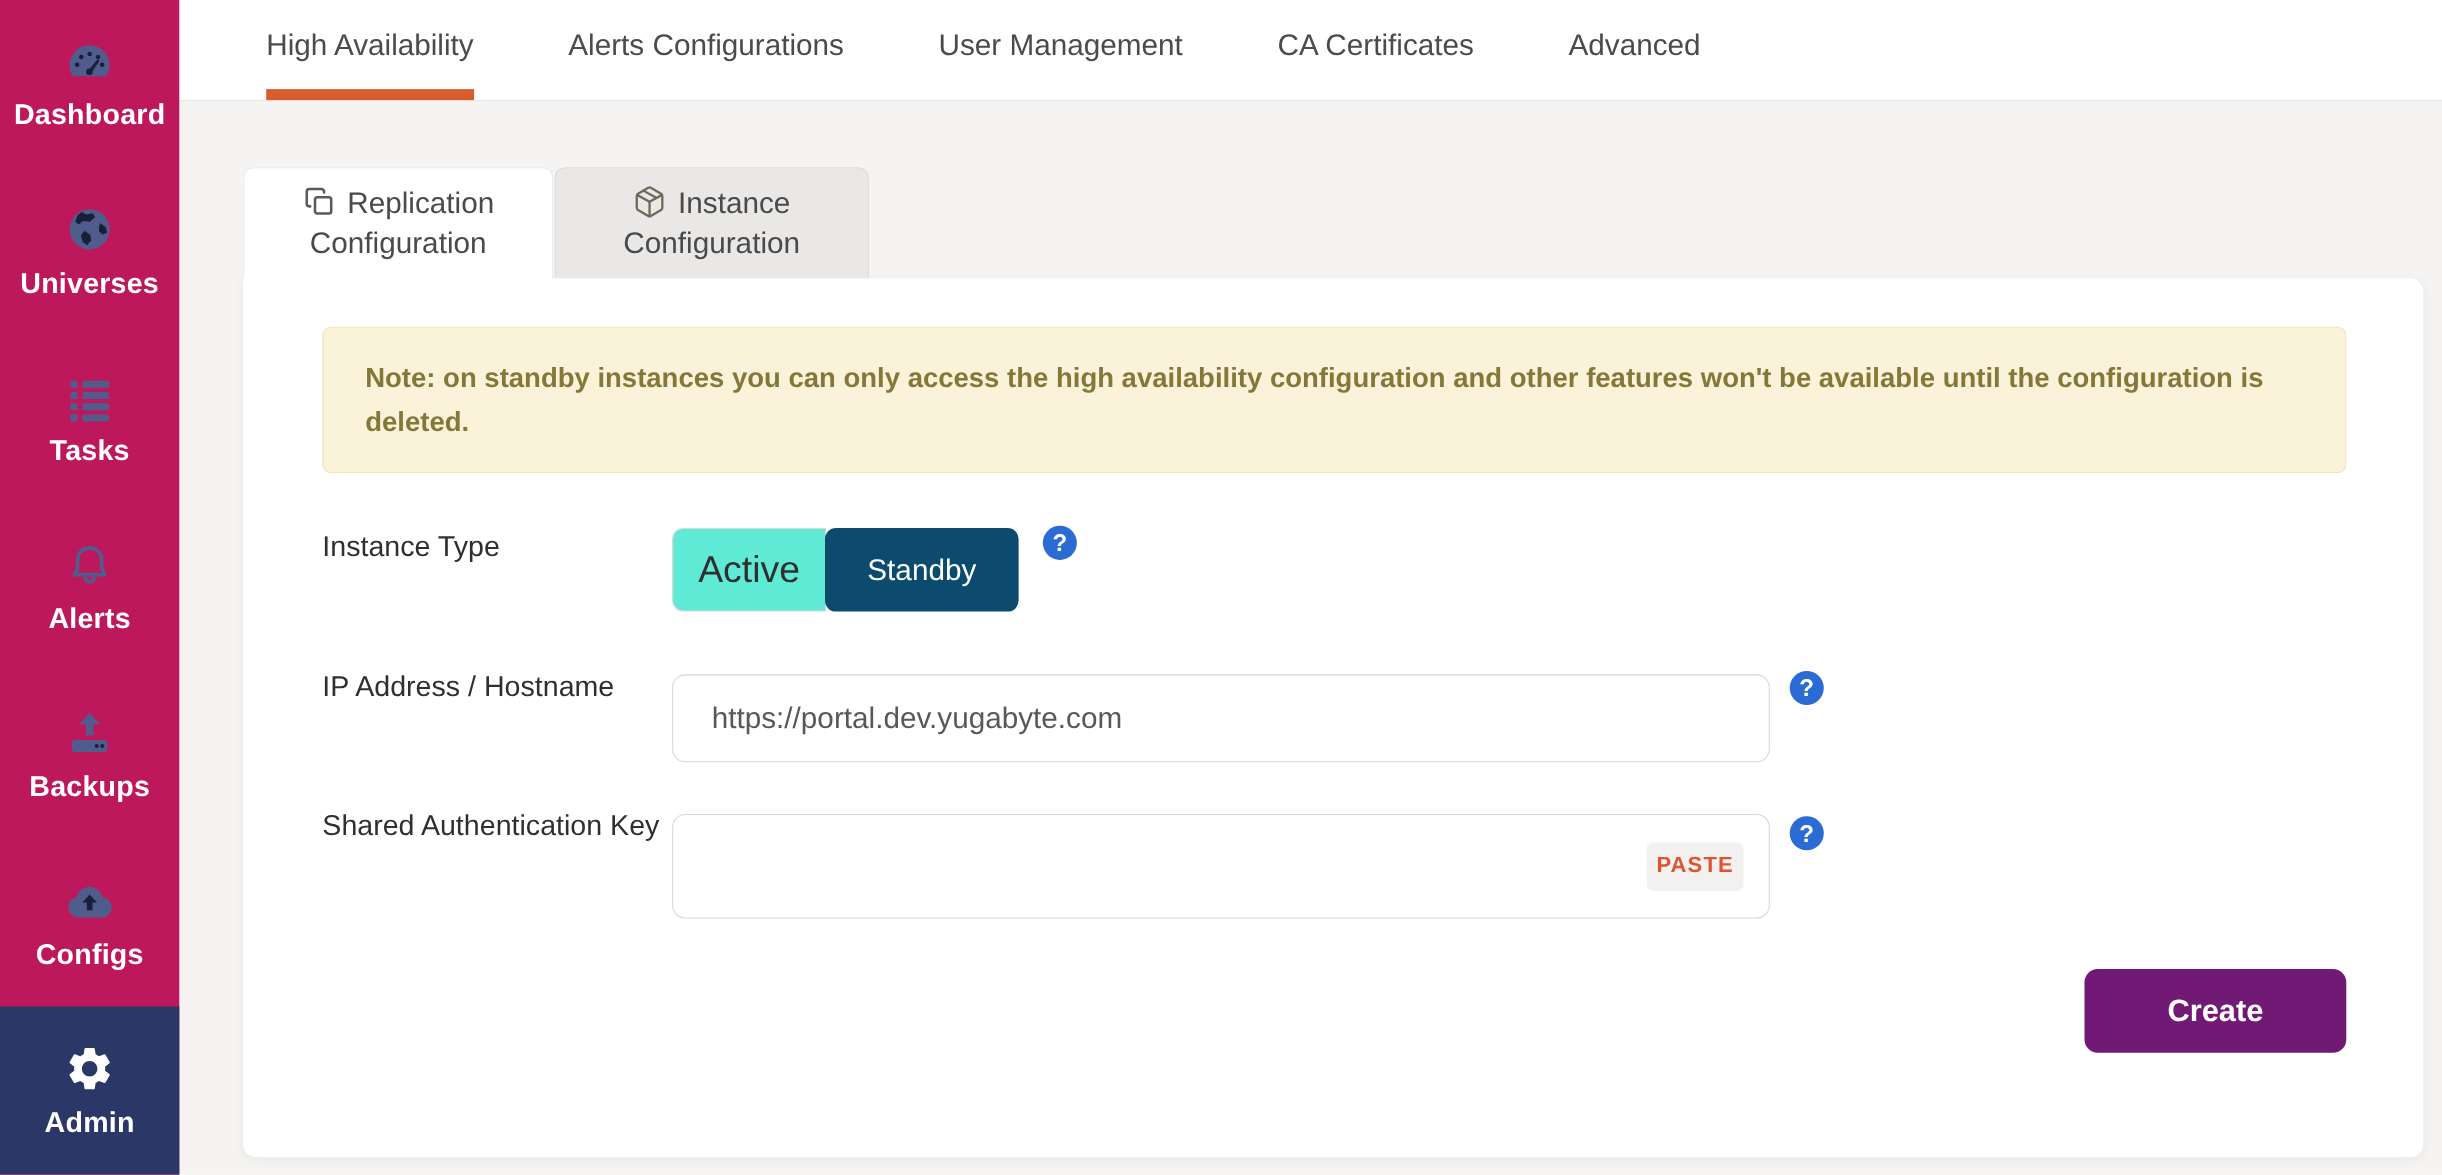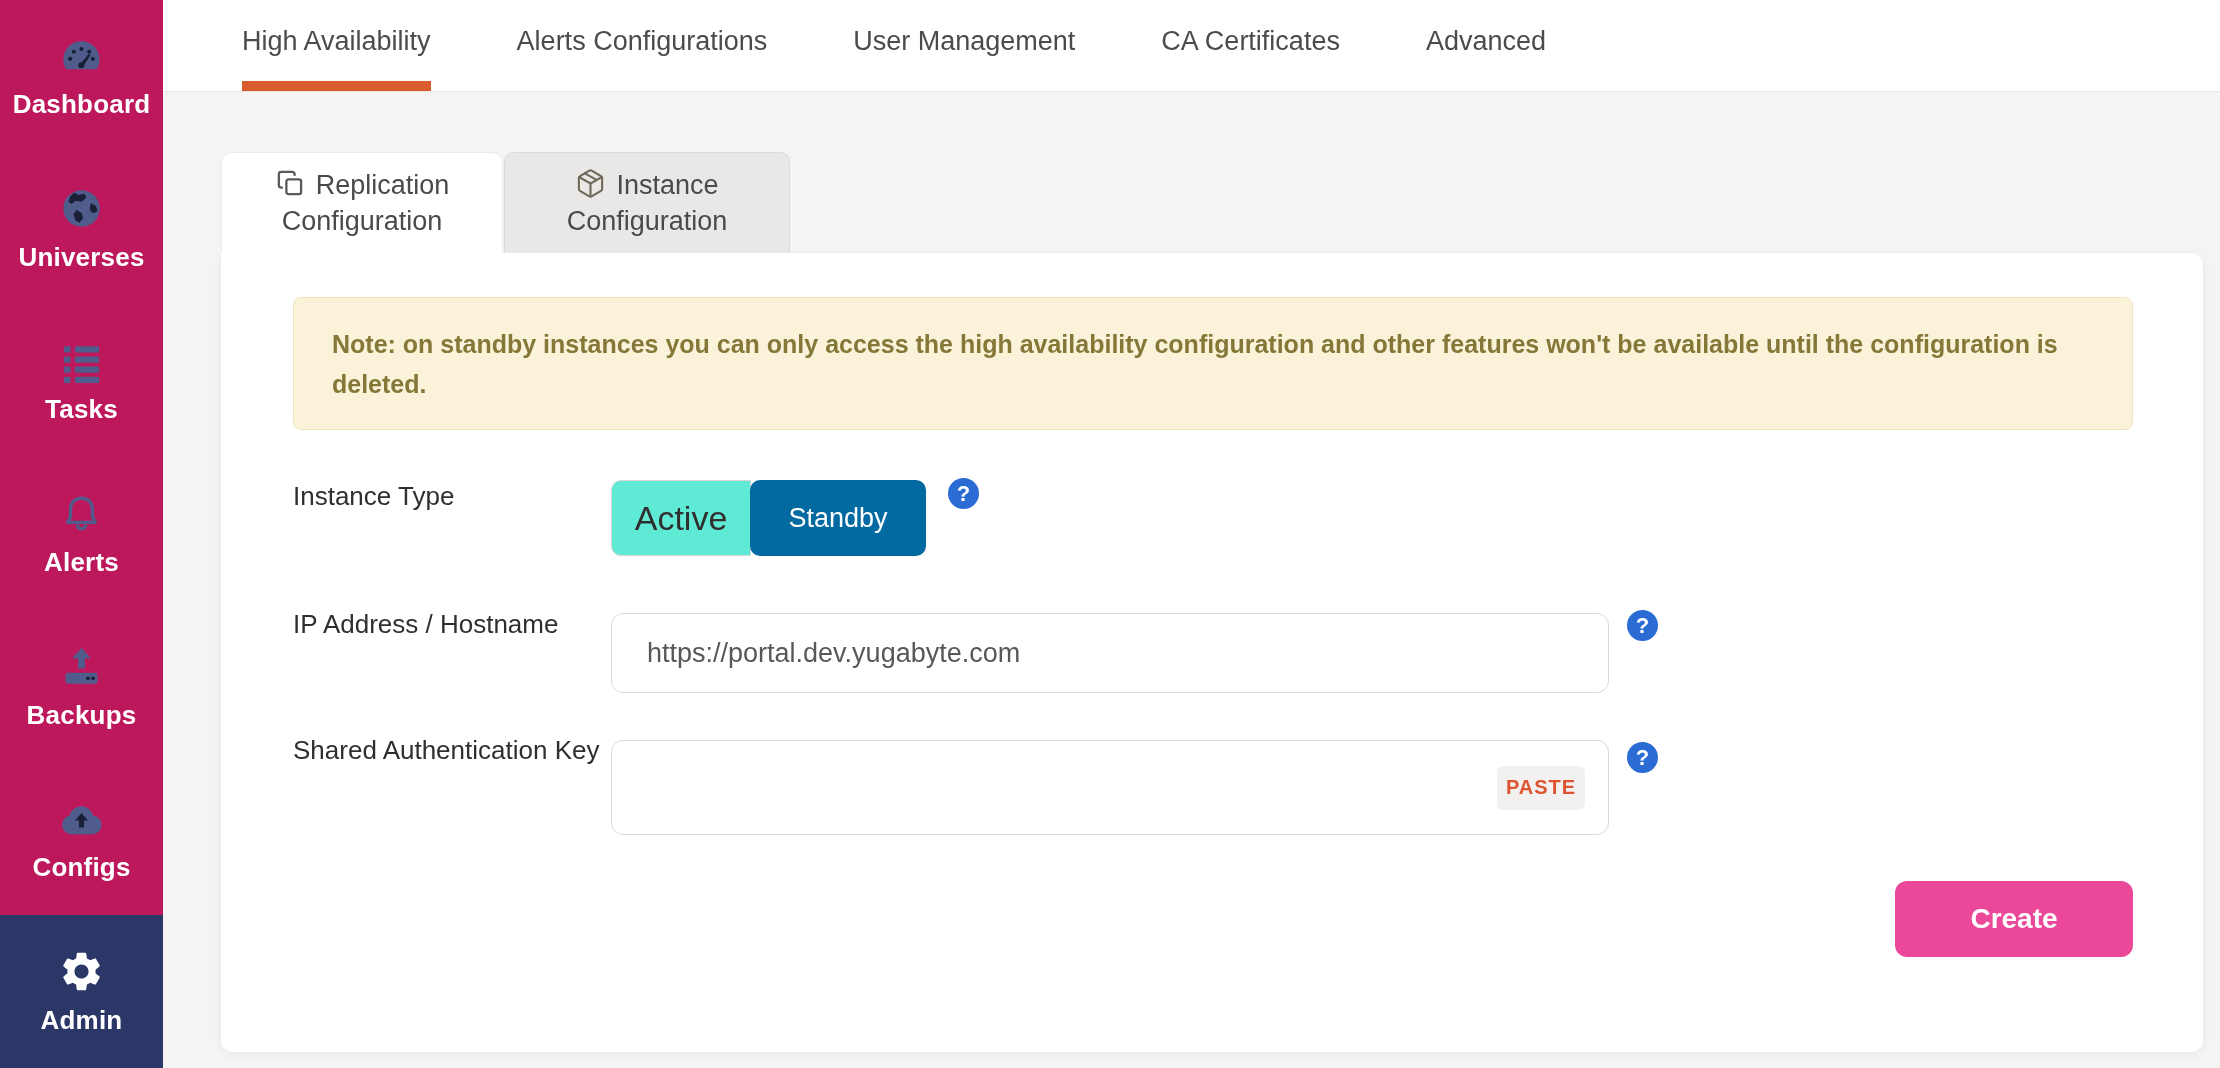--- a/index.html
+++ b/index.html
@@ -61,21 +61,21 @@
 
   .flabel { position:absolute; left:72px; width:310px; font-size:26px; color:#2f2f2f; line-height:1.5; }
   #label-instance { top:224px; }
   #label-ip { top:352px; }
   #label-shared { top:478px; }
 
   .toggle { position:absolute; left:390px; top:227px; height:76px; display:flex; }
   .toggle-active-opt { width:140px; background:#5eead4; border:1px solid #d8d8d8;
     border-radius:10px 0 0 10px; display:flex; align-items:center; justify-content:center;
     font-size:34px; color:#2f2f2f; cursor:pointer; }
-  .toggle-standby-opt { width:176px; background:#0369a1; margin-left:-1px;
+  .toggle-standby-opt { width:176px; background:#0c4a6e; margin-left:-1px;
     border-radius:10px; display:flex; align-items:center; justify-content:center;
     font-size:27px; color:#ffffff; font-weight:400; cursor:pointer; }
 
   .help { position:absolute; width:31px; height:31px; border-radius:50%; background:#2a6bd4;
     color:#ffffff; font-size:22px; font-weight:700; display:flex; align-items:center;
     justify-content:center; cursor:pointer; }
   #help-instance { left:727px; top:225px; }
   #help-ip { left:1406px; top:357px; }
   #help-shared { left:1406px; top:489px; }
 
@@ -83,21 +83,21 @@
     padding:0 35px; background:#ffffff; font-family:inherit; outline:none; width:100%; height:100%; }
   .input-wrap { position:absolute; left:390px; width:998px; }
   #wrap-ip { top:360px; height:80px; }
   #wrap-shared { top:487px; height:95px; }
   .paste-btn { position:absolute; right:24px; top:50%; transform:translateY(-50%);
     width:88px; height:44px; background:#f2f1ef; color:#dd5430; font-size:20px; font-weight:700;
     letter-spacing:1px; border:none; border-radius:6px; display:flex; align-items:center;
     justify-content:center; cursor:pointer; font-family:inherit; }
 
   .create-btn { position:absolute; left:1674px; top:628px; width:238px; height:76px;
-    background:#ec4899; color:#ffffff; font-size:28px; font-weight:700; border:none;
+    background:#701a75; color:#ffffff; font-size:28px; font-weight:700; border:none;
     border-radius:12px; cursor:pointer; font-family:inherit; }
 </style>
 </head>
 <body>
 
 <nav class="sidebar">
 
   <div class="side-item">
     <span class="sicon">
       <svg viewBox="0 0 24 24">

